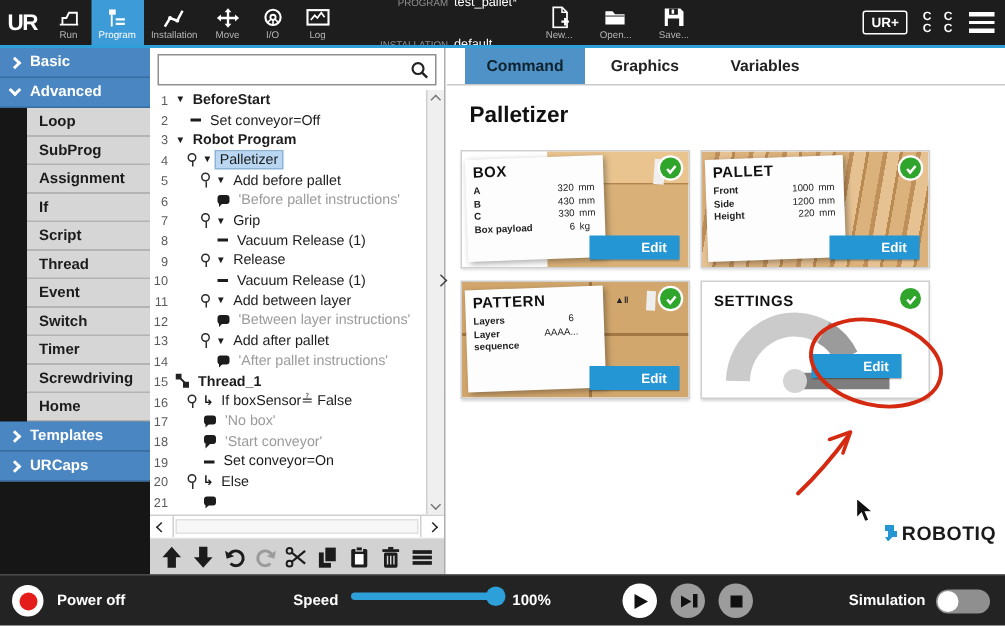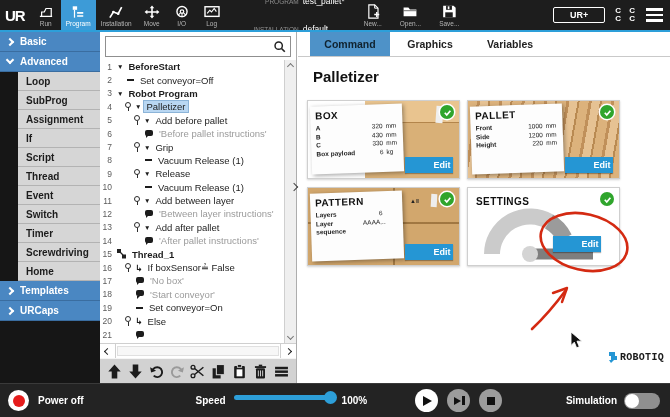--- a/index.html
+++ b/index.html
@@ -17,21 +17,21 @@
   .nav-tab.active{background:#3d9bd7;}
   .nav-tab.active .nlabel{color:#fff;}
   .proginfo{margin-left:14px;display:flex;flex-direction:column;justify-content:center;gap:18px;}
   .pirow{display:flex;align-items:baseline;}
   .pilabel{width:58px;text-align:right;color:#8f8f8f;font-size:6.5px;margin-right:4px;}
   .pival{color:#fff;font-size:8.5px;}
   .hactions{display:flex;margin-left:10px;}
   .haction{display:flex;flex-direction:column;align-items:center;padding:1px 9px 0;cursor:pointer;}
   .haction svg{height:15px;display:block;}
   .haction .nlabel{font-size:6.5px;color:#b5b5b5;margin-top:1px;}
-  .urplus{margin-left:auto;border:1.5px solid #fff;border-radius:2px;color:#fff;font-weight:bold;font-size:9px;padding:2px 16px;}
+  .urplus{margin-left:auto;border:1.5px solid #fff;border-radius:2px;color:#fff;font-weight:bold;font-size:9px;padding:2px 5px;}
   .cclogo{display:flex;flex-direction:column;color:#fff;font-weight:bold;font-size:8px;line-height:8px;letter-spacing:3px;margin:0 8px 0 10px;}
   .burger{display:flex;flex-direction:column;gap:3px;margin-right:7px;cursor:pointer;}
   .burger i{display:block;width:17px;height:2.5px;background:#fff;}
 
   
   .sidebar{position:absolute;top:32px;left:0;width:100px;bottom:34px;background:#161616;}
   .side-header{height:20px;background:#4a87c2;color:#fff;font-weight:bold;font-size:10px;display:flex;align-items:center;padding-left:7px;gap:7px;border-bottom:1px solid #3a6da0;cursor:pointer;}
   .chev{width:6px;height:6px;border-right:2px solid #fff;border-bottom:2px solid #fff;flex:none;}
   .chev.right{transform:rotate(-45deg);}
   .chev.down{transform:rotate(45deg);margin-top:-3px;}
@@ -96,24 +96,24 @@
   .pmark{position:absolute;font-size:6px;color:#222;font-weight:bold;letter-spacing:0;}
   .deco-gauge{position:absolute;inset:0;}
   .sheet{position:absolute;left:3px;top:4px;bottom:5px;width:92px;background:#fdfdfd;box-shadow:1.5px 1.5px 4px rgba(0,0,0,.35);transform:rotate(-2deg);padding:4px 5px;}
   .card-settings .sheet{background:transparent;box-shadow:none;transform:none;width:100%;}
   .sheet h3{margin:0 0 3px 0;font-size:10px;letter-spacing:.4px;color:#111;}
   .crow{display:flex;font-size:6.5px;line-height:8.5px;color:#222;}
   .clabel{font-weight:bold;width:47px;flex:none;}
   .cval{width:20px;text-align:right;margin-right:3px;}
   .cunit{}
   .check{position:absolute;top:4px;right:5px;width:14px;height:14px;border-radius:50%;background:#2fa52c;display:flex;align-items:center;justify-content:center;box-shadow:0 0 0 1.5px #fff;}
-  .editbtn{position:absolute;right:6px;bottom:5px;width:48px;height:16px;background:#2596d4;color:#fff;font-size:9px;font-weight:bold;display:flex;align-items:center;justify-content:center;cursor:pointer;box-shadow:0 1px 1px rgba(0,0,0,.3);padding-left:26px;}
+  .editbtn{position:absolute;right:6px;bottom:5px;width:60px;height:16px;background:#2596d4;color:#fff;font-size:9px;font-weight:bold;display:flex;align-items:center;justify-content:center;cursor:pointer;box-shadow:0 1px 1px rgba(0,0,0,.3);padding-left:26px;}
   .card-settings .editbtn{right:18px;bottom:13px;}
   .brand{position:absolute;right:6px;bottom:20px;display:flex;align-items:center;gap:2px;}
-  .brand span{font-size:10px;font-weight:bold;color:#1a1a1a;letter-spacing:.3px;font-family:Liberation Mono, monospace;}
+  .brand span{font-size:13px;font-weight:bold;color:#1a1a1a;letter-spacing:.3px;}
 
   .handle{position:absolute;left:290px;top:182px;width:6px;height:10px;cursor:pointer;}
   .handle::before{content:'';position:absolute;left:1px;top:2px;width:5px;height:5px;border-right:1.8px solid #444;border-bottom:1.8px solid #444;transform:rotate(-45deg);}
 
   
   .footer{position:absolute;left:0;right:0;bottom:0;height:34px;background:#232323;border-top:1px solid #3a3a3a;display:flex;align-items:center;}
   .f-label{color:#fff;font-size:10px;font-weight:bold;}
   .f-left{display:flex;align-items:center;gap:9px;margin-left:8px;}
   .powericon{width:21px;height:21px;border-radius:50%;background:#fff;display:flex;align-items:center;justify-content:center;cursor:pointer;}
   .powericon::before{content:'';width:12px;height:12px;border-radius:50%;background:#e51c1c;}

